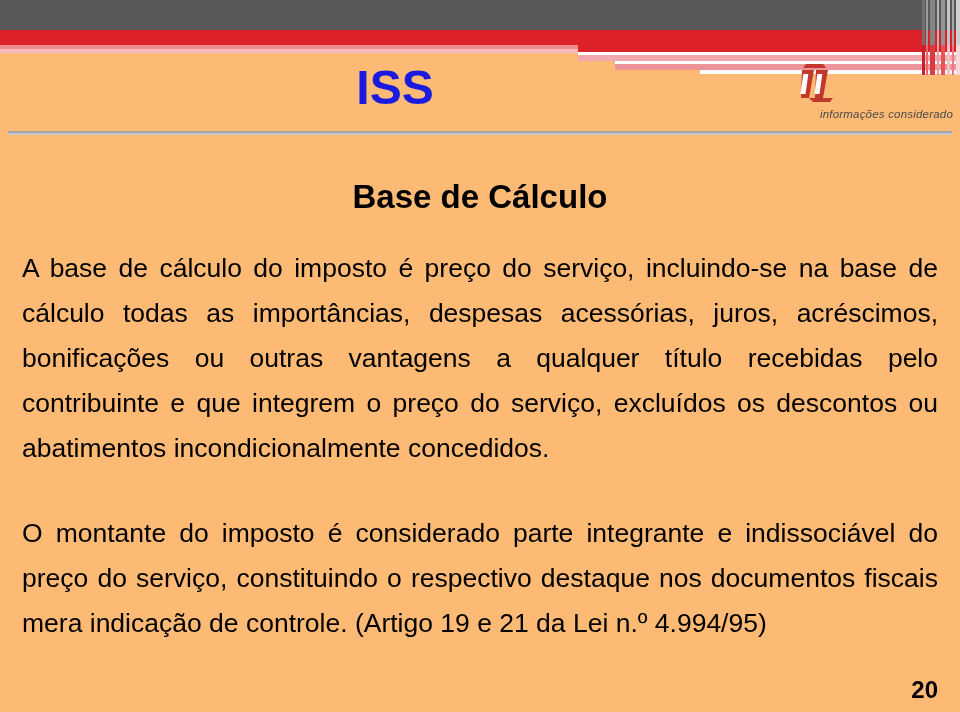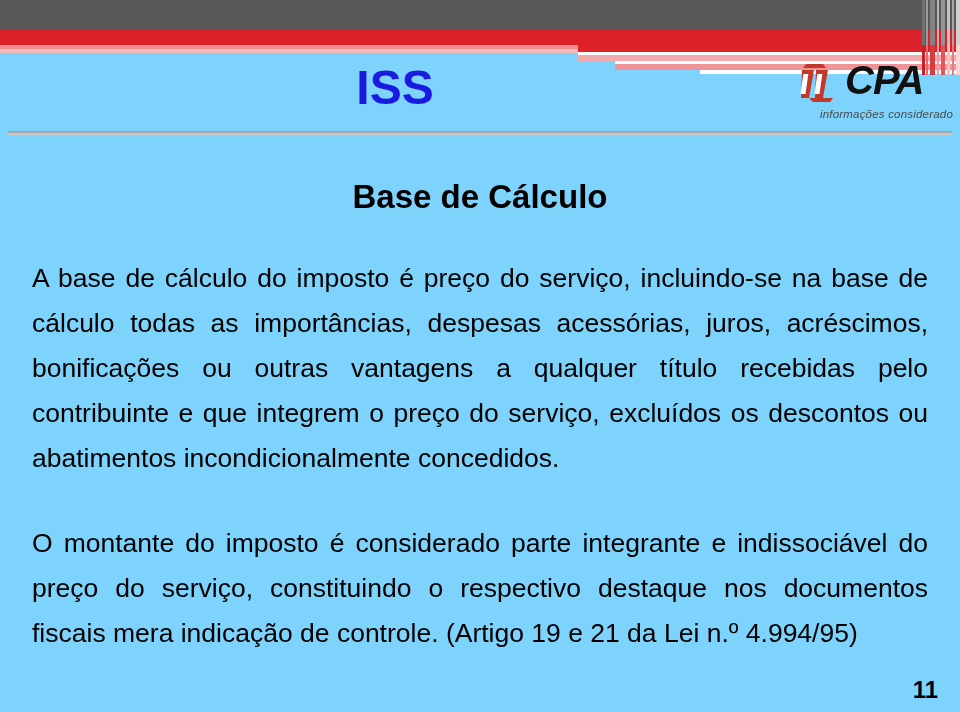--- a/index.html
+++ b/index.html
@@ -16,21 +16,21 @@
     position: relative;
     color: #000000;
   }
 
   
   .slide {
     position: absolute;
     left: 0; top: 0;
     width: 960px;
     height: 712px;
-    background: #7dd3fc;
+    background: #fdba74;
   }
 
   
   .header-decor {
     position: absolute;
     left: 0; top: 0;
     width: 960px;
     height: 135px;
     overflow: hidden;
   }
@@ -197,21 +197,21 @@
     left: 14px; top: 238px;
     width: 932px;
   }
   .para {
     font-size: 26.5px;
     line-height: 45px;
     text-align: justify;
     text-justify: inter-word;
     color: #000000;
     font-family: "Liberation Sans", sans-serif;
-    margin: 18px;
+    margin: 8px;
   }
   .para.p1 { margin-bottom: 40px; }
 
   
   .page-number {
     position: absolute;
     right: 22px;
     bottom: 8px;
     font-size: 24px;
     font-weight: bold;
@@ -263,26 +263,25 @@
     <svg class="cpa-mark" viewBox="0 0 48 42">
       <path d="M3 6 L17 6 L20 2 L6 2 Z" fill="#C0392B"></path>
       <path d="M2 8 L14 8 L9 36 L1 36 Z" fill="#C0392B"></path>
       <path d="M16 8 L28 8 L23 36 L15 36 Z" fill="#C0392B"></path>
       <path d="M10 2 L23 2 L26 6 L13 6 Z" fill="#C0392B"></path>
       <rect x="5" y="12" width="5" height="20" fill="#ffffff" transform="skewX(-8)"></rect>
       <rect x="19" y="12" width="5" height="20" fill="#ffffff" transform="skewX(-8)"></rect>
       <path d="M9 36 L22 36 L26 40 L13 40 Z" fill="#C0392B"></path>
       <path d="M22 36 L33 36 L30 40 L19 40 Z" fill="#C0392B"></path>
     </svg>
-    <div class="cpa-word">CPA</div>
     <div class="cpa-tagline">informações considerado</div>
   </div>
 
   <div class="subtitle">Base de Cálculo</div>
 
   <div class="body-area">
     <p class="para p1"><span>A base de cálculo do imposto é preço do serviço, incluindo-se na base de cálculo todas as importâncias, despesas acessórias, juros, acréscimos, bonificações ou outras vantagens a qualquer título recebidas pelo contribuinte e que integrem o preço do serviço, excluídos os descontos ou abatimentos incondicionalmente concedidos.</span></p>
     <p class="para p2"><span>O montante do imposto é considerado parte integrante e indissociável do preço do serviço, constituindo o respectivo destaque nos documentos fiscais mera indicação de controle. (Artigo 19 e 21 da Lei n.º 4.994/95)</span></p>
   </div>
 
-  <div class="page-number">11</div>
+  <div class="page-number">20</div>
 
 </div>
 
 </body></html>

